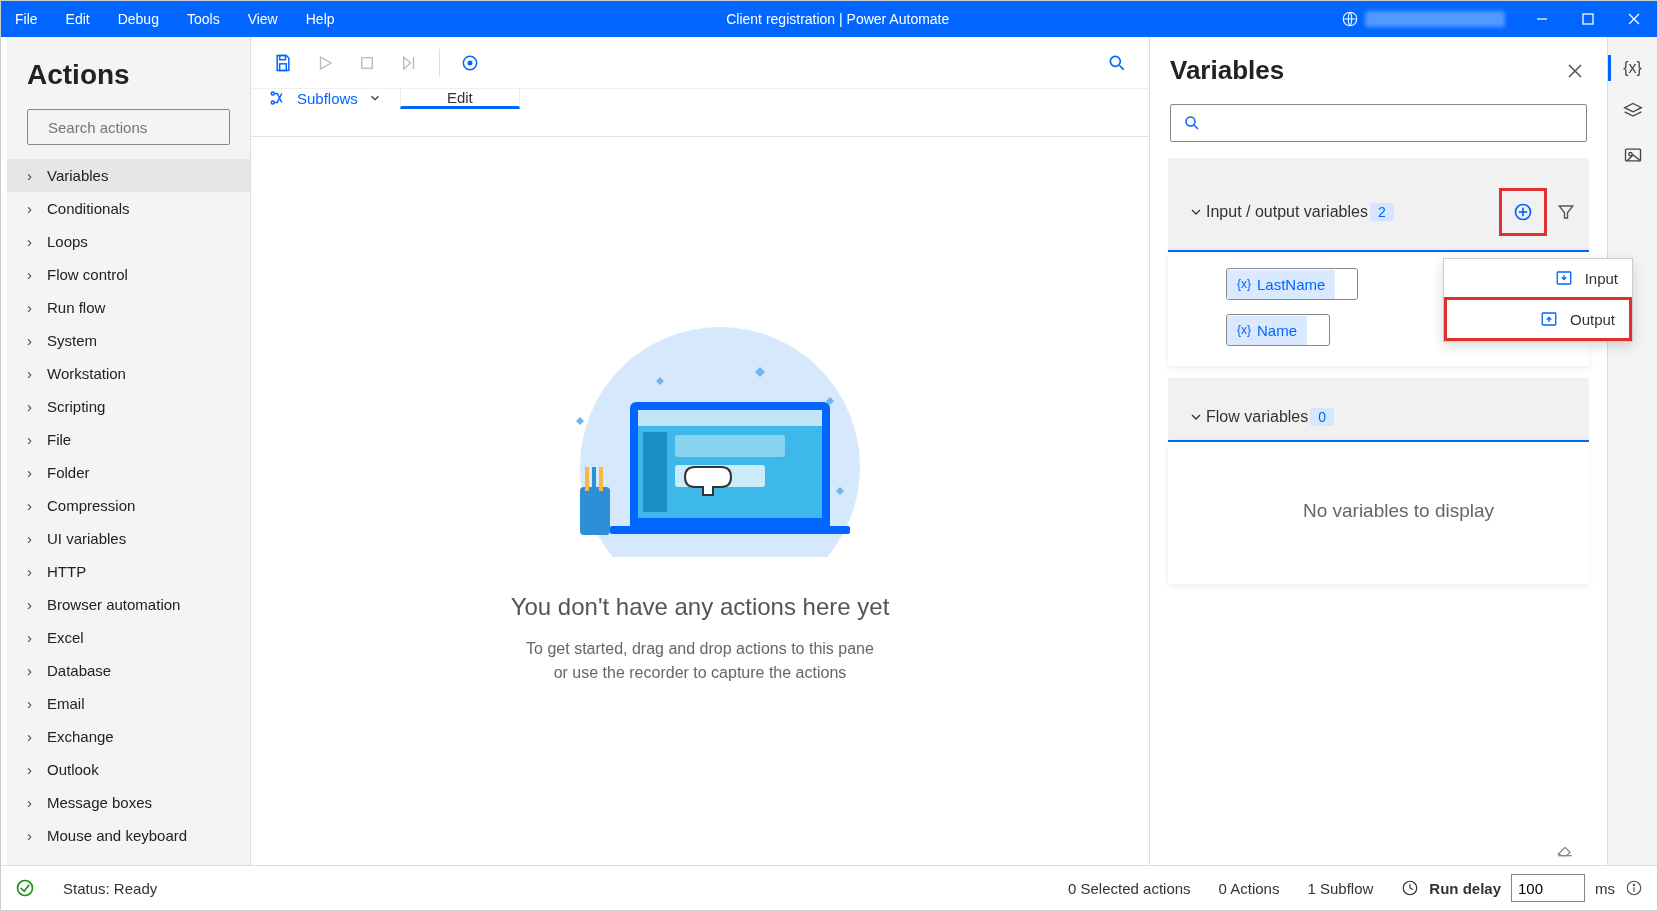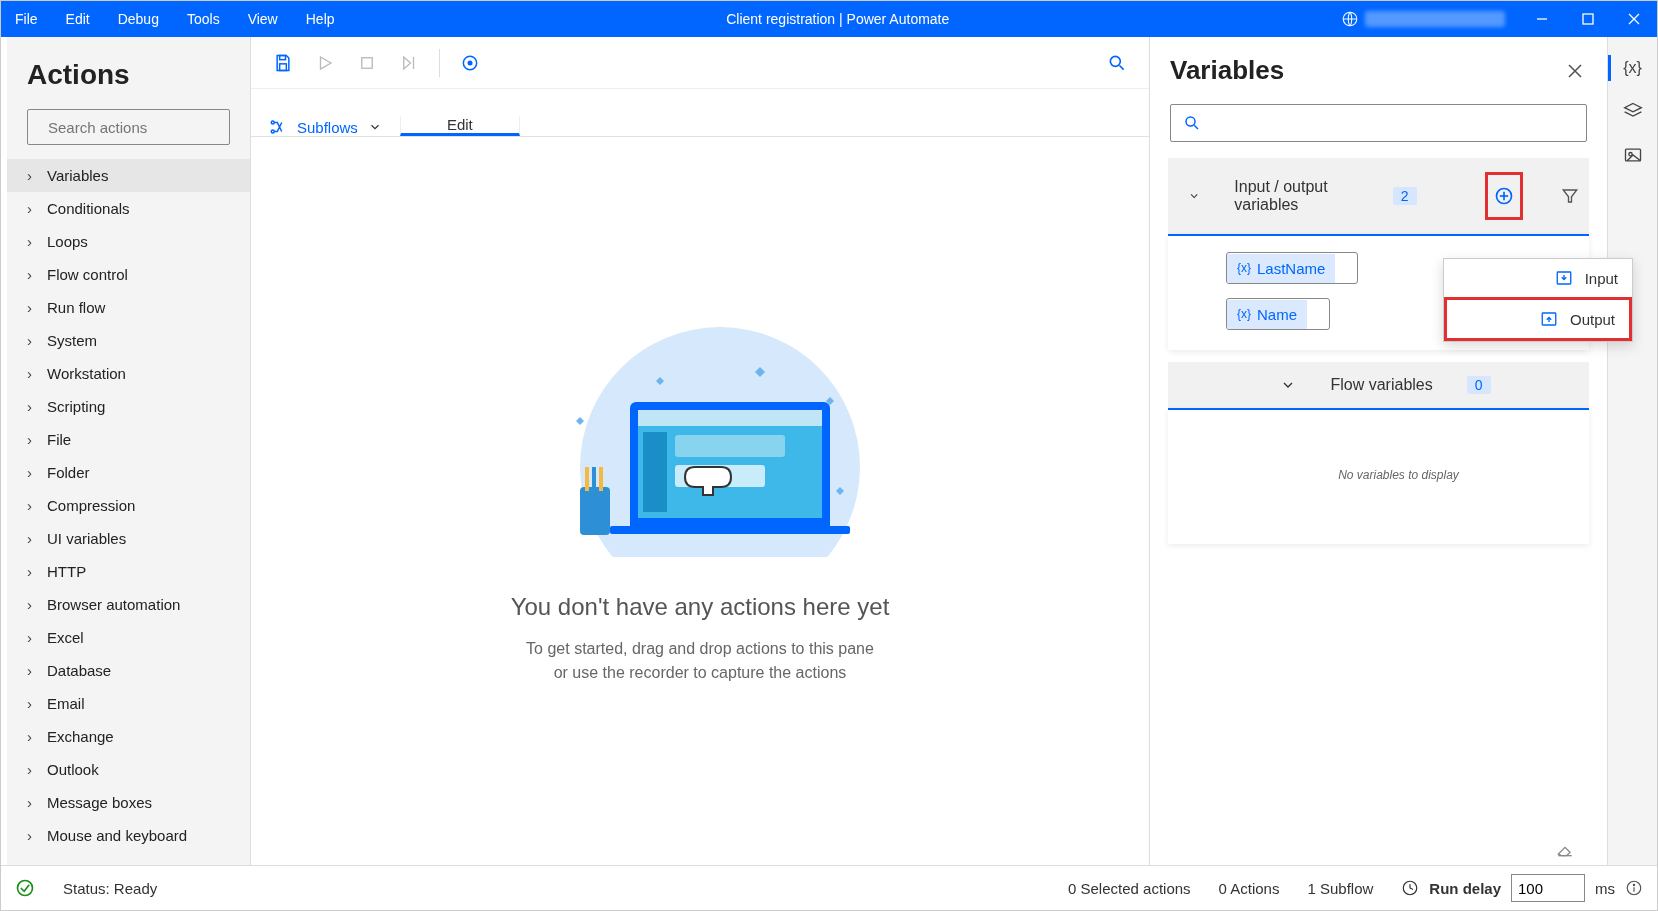--- a/index.html
+++ b/index.html
@@ -19,46 +19,46 @@
 .actionlist { flex: 1; overflow: auto; }
 .actionlist .item { display: flex; align-items: center; gap: 10px; padding: 8px 20px; font-size: 15px; color: #222; cursor: pointer; }
 .actionlist .item.selected { background: #e6e6e6; }
 .actionlist .item .chev { width: 10px; color: #444; }
 .center { flex: 1; display: flex; flex-direction: column; min-width: 0; }
 .toolbar { height: 52px; display: flex; align-items: center; padding: 0 14px; gap: 6px; border-bottom: 1px solid #eee; }
 .tbtn { width: 36px; height: 36px; display: flex; align-items: center; justify-content: center; cursor: pointer; color: #0066ff; border-radius: 2px; }
 .tbtn.disabled { color: #bbb; }
 .toolbar .sep { width: 1px; height: 28px; background: #ddd; margin: 0 6px; }
 .toolbar .right { margin-left: auto; }
-.tabs { height: 48px; display: flex; align-items: flex-end; border-bottom: 1px solid #e0e0e0; }
+.tabs { height: 48px; display: flex; align-items: flex-start; border-bottom: 1px solid #e0e0e0; }
 .subflows { display: flex; align-items: center; gap: 10px; padding: 0 18px; color: #0066ff; cursor: pointer; font-size: 15px; }
 .tab { display: flex; align-items: center; padding: 0 46px; font-size: 15px; color: #333; border-bottom: 3px solid #0066ff; border-right: 1px solid #eee; border-left: 1px solid #eee; }
 .canvas { flex: 1; display: flex; flex-direction: column; align-items: center; justify-content: center; gap: 16px; color: #555; }
 .canvas h2 { font-size: 24px; font-weight: 400; color: #555; margin-top: 20px;}
 .canvas p { font-size: 16px; color: #666; text-align: center; line-height: 1.5; }
 .rightpanel { width: 458px; background: #fff; border-left: 1px solid #ddd; display: flex; flex-direction: column; position: relative; }
 .rightpanel .header { display: flex; align-items: center; padding: 18px 20px; }
 .rightpanel .header h1 { font-size: 26px; font-weight: 600; color: #222; flex: 1; }
 .rightpanel .header .close { cursor: pointer; color: #555; width: 24px; height: 24px; display: flex; align-items: center; justify-content: center; }
 .rsearch { margin: 0 20px 16px 20px; border: 1px solid #888; border-radius: 2px; height: 38px; display: flex; align-items: center; padding: 0 12px; gap: 12px; }
 .rsearch input { border: none; outline: none; font-size: 15px; flex: 1; }
 .section { margin: 0 18px 12px 18px; background: #f1f1f1; }
-.section .header2 { display: flex; align-items: center; padding: 14px 6px 14px 20px; gap: 34px; justify-content: center; }
+.section .header2 { display: flex; align-items: center; padding: 30px 6px 14px 20px; gap: 2px; }
 .section .header2 .title { font-size: 16px; color: #333; }
 .section .header2 .count { background: #d6e6ff; color: #0066ff; padding: 1px 8px; font-size: 14px; border-radius: 2px; }
 .section .header2 .spacer2 { flex: 1; }
 .addbtn { width: 34px; height: 34px; display: flex; align-items: center; justify-content: center; color: #0066ff; cursor: pointer; }
 .filterbtn { width: 34px; height: 34px; display: flex; align-items: center; justify-content: center; color: #555; cursor: pointer; }
 .redbox { border: 3px solid #e03030; }
 .section .body { background: #fff; border-top: 2px solid #0066ff; box-shadow: 0 2px 6px rgba(0,0,0,.08); padding: 16px 18px 20px 58px; display: flex; flex-direction: column; gap: 14px; }
 .chip { display: inline-flex; align-items: center; border: 1px solid #888; border-radius: 3px; overflow: hidden; width: fit-content; }
 .chip .inner { background: #dbe9ff; color: #0066ff; padding: 6px 10px; display: flex; align-items: center; gap: 6px; font-size: 15px; }
 .chip .tail { width: 22px; height: 30px; }
 .erase { position: absolute; right: 32px; bottom: 6px; color: #888; cursor: pointer; }
-.empty { text-align: center; color: #666; padding: 42px 0; font-size: 12px; font-style: italic; }
+.empty { text-align: center; color: #666; padding: 42px 0; font-size: 19px; }
 .siderail { width: 50px; background: #f4f4f4; border-left: 1px solid #ddd; display: flex; flex-direction: column; align-items: center; gap: 24px; padding-top: 22px; }
 .siderail .ritem { cursor: pointer; color: #444; position: relative; }
 .siderail .ritem.active::before { content: ''; position: absolute; left: -15px; top: -4px; bottom: -4px; width: 3px; background: #0066ff; }
 .popup { position: absolute; top: 221px; right: -26px; width: 190px; background: #fff; border: 1px solid #ccc; box-shadow: 0 4px 12px rgba(0,0,0,.15); z-index: 10; }
 .popup .pitem { display: flex; align-items: center; gap: 12px; padding: 10px 14px; font-size: 15px; color: #333; cursor: pointer; justify-content: flex-end; }
 .popup .pitem .picon { color: #0066ff; width: 18px; display: flex; align-items: center; justify-content: center; }
 .statusbar { height: 45px; border-top: 1px solid #ddd; display: flex; align-items: center; padding: 0 14px; gap: 28px; font-size: 15px; color: #333; }
 .statusbar .sicon { color: #1a8f1a; }
 .statusbar .spacer3 { flex: 1; }
 .statusbar .rundelay { display: flex; align-items: center; gap: 10px; }

